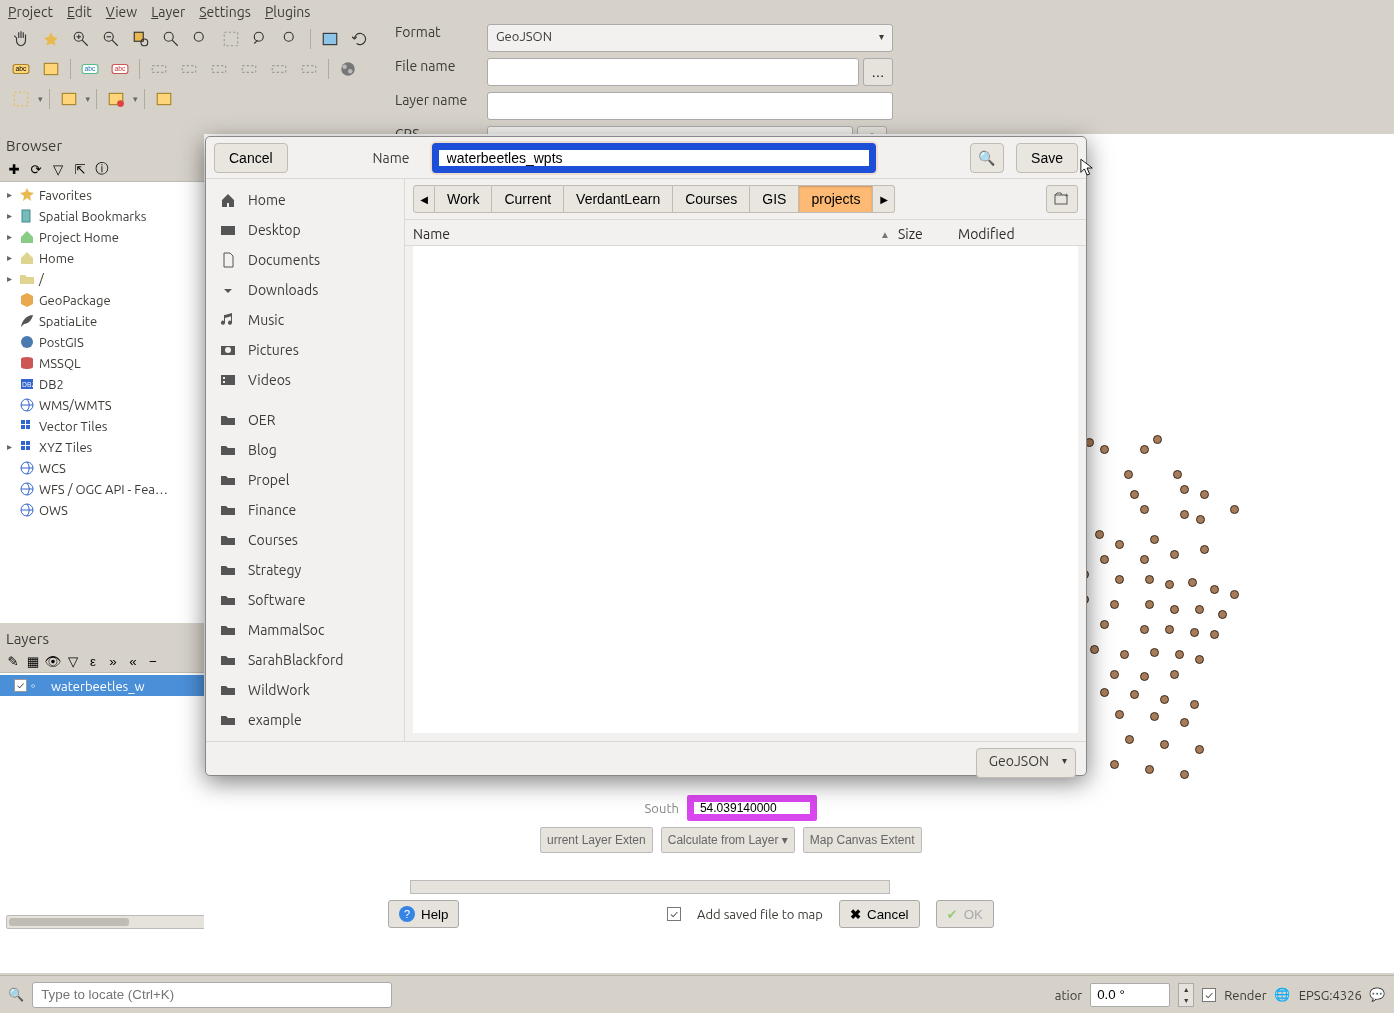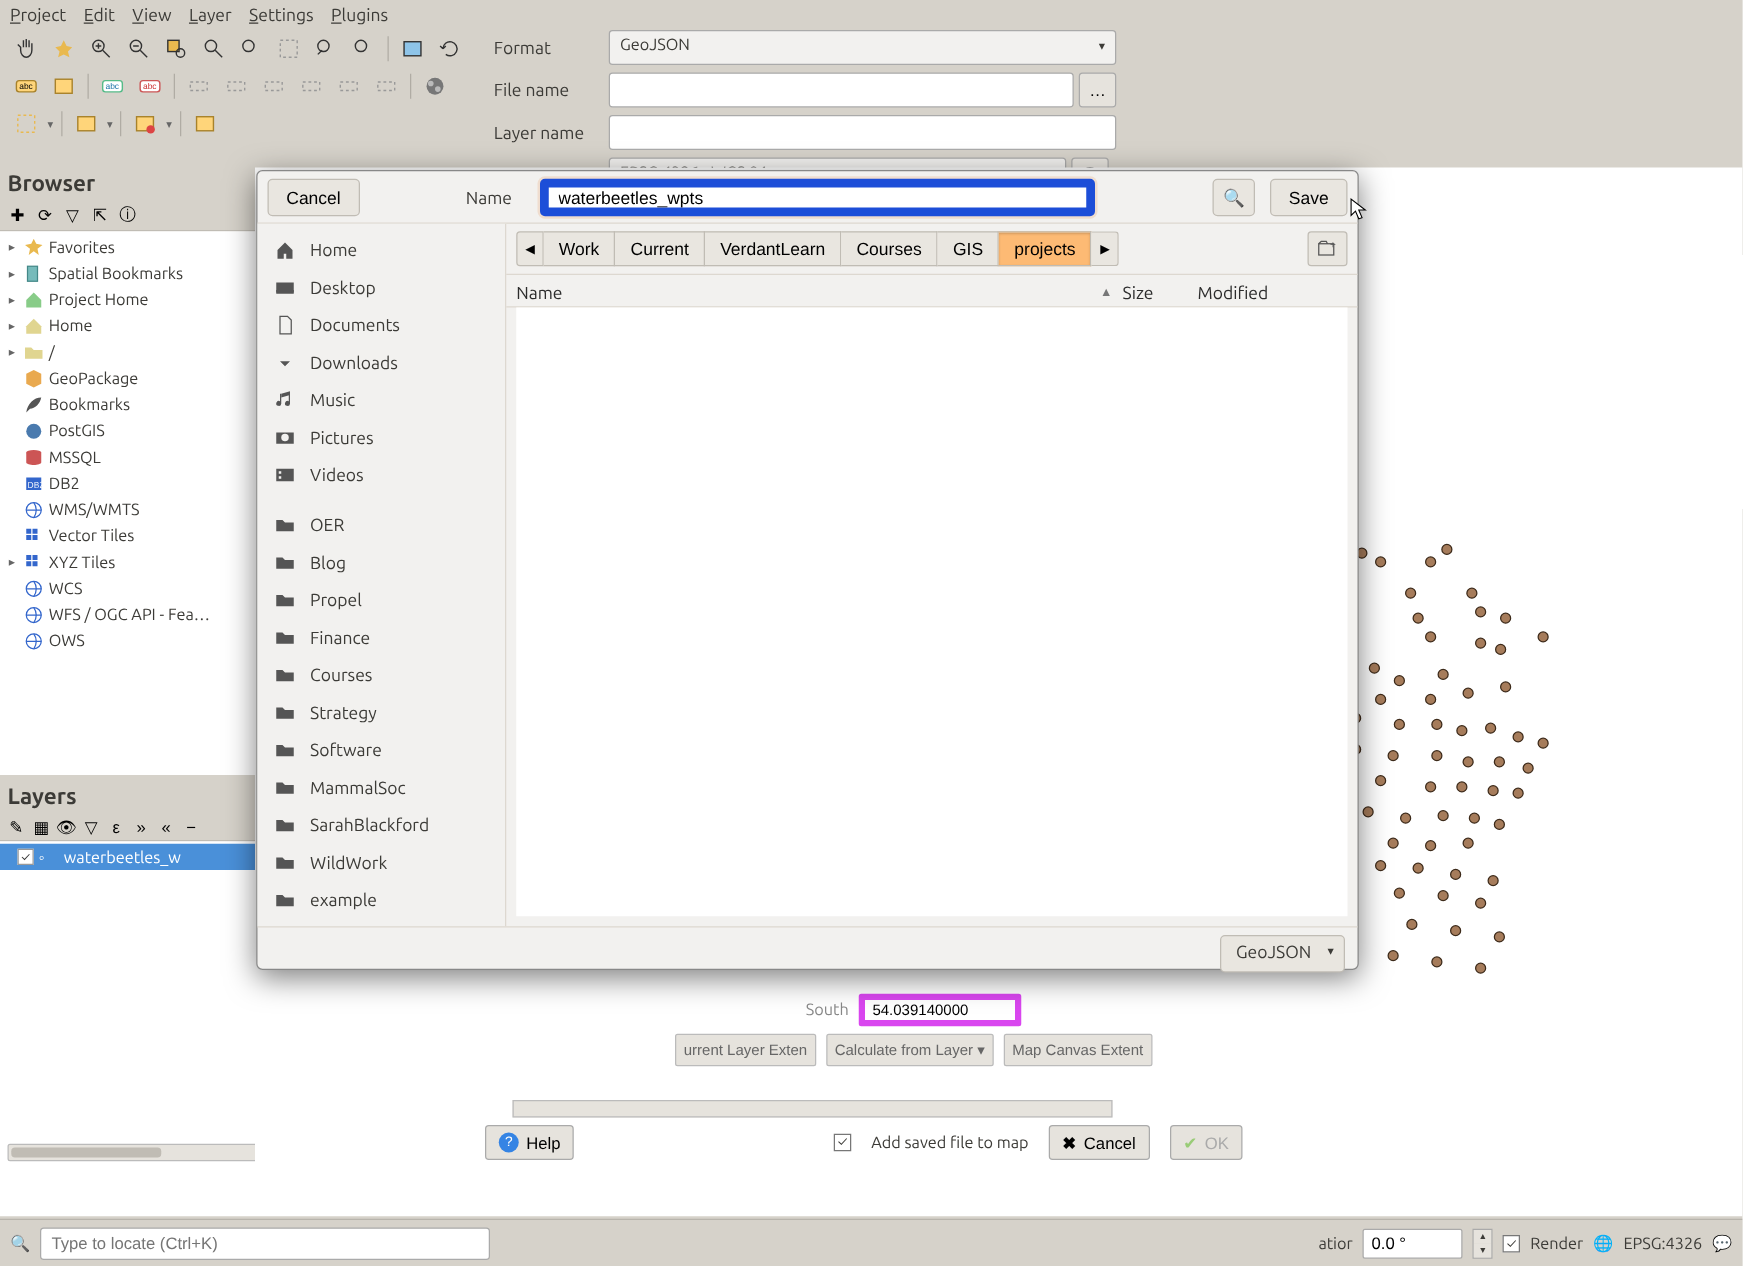--- a/index.html
+++ b/index.html
@@ -10,47 +10,47 @@
 .menubar span u { text-decoration: underline; }
 
 
 .toolbar-row { display: flex; padding: 2px 8px; gap: 4px; align-items: center; }
 .tool-btn { width: 26px; height: 26px; border: none; background: transparent; display: flex; align-items: center; justify-content: center; border-radius: 3px; }
 .tool-btn svg { width: 18px; height: 18px; }
 .sep { width: 1px; height: 20px; background: #b0aca4; margin: 0 2px; }
 
 
 .left-panel { position: absolute; left: 0; top: 134px; width: 204px; bottom: 40px; background: #d6d2ca; display: flex; flex-direction: column; }
-.panel-title { padding: 3px 6px; background: #d6d2ca; font-size: 18px; font-weight: bold; }
+.panel-title { padding: 3px 6px; background: #d6d2ca; font-size: 15px; }
 .panel-toolbar { display: flex; padding: 2px 4px; gap: 2px; border-bottom: 1px solid #c0bcb4; }
 .tree { background: #fff; flex: 1; overflow: auto; font-size: 13px; padding-top: 2px; }
 .tree-item { display: flex; align-items: center; padding: 1px 4px; gap: 4px; white-space: nowrap; height: 21px; }
 .tree-item .expander { width: 11px; display: inline-block; text-align: center; color: #666; font-size: 10px; }
 .tree-item .icon { width: 16px; height: 16px; display: inline-block; flex-shrink: 0; }
 
 .layers-panel .tree-item.selected { background: #4a90d9; color: #fff; }
 .chk { width: 13px; height: 13px; border: 1px solid #999; background: #fff; display: inline-flex; align-items: center; justify-content: center; font-size: 10px; color: #333; margin-left: 10px; }
 
 
 .bg-form { position: absolute; left: 395px; top: 24px; width: 498px; }
-.bg-row { display: flex; align-items: center; margin-bottom: 6px; }
+.bg-row { display: flex; margin-bottom: 6px; }
 .bg-row label { width: 92px; font-size: 14px; }
 .fake-select { flex: 1; height: 28px; border: 1px solid #aaa; background: #f2f1ef; border-radius: 3px; padding: 4px 24px 4px 8px; position: relative; }
 .fake-select::after { content: "▾"; position: absolute; right: 8px; top: 6px; font-size: 10px; }
 .fake-input { flex: 1; height: 28px; border: 1px solid #aaa; background: #fff; border-radius: 3px; padding: 4px 8px; }
 .sq-btn { width: 30px; height: 28px; border: 1px solid #aaa; border-radius: 3px; margin-left: 4px; background: #e6e3dd; display: flex; align-items: center; justify-content: center; }
 
 
 .map-canvas { position: absolute; left: 204px; top: 134px; right: 0; bottom: 40px; background: #fff; }
 .dot { position: absolute; width: 9px; height: 9px; border-radius: 50%; background: #a67c5b; border: 1px solid #3c2a1a; }
 
 
 .extent-bar { position: absolute; left: 420px; top: 795px; display: flex; flex-direction: column; gap: 6px; align-items: center; }
 .extent-row { display: flex; gap: 8px; align-items: center; color: #888; }
-.extent-in { width: 130px; height: 26px; border: 5px solid #d946ef; background: #fff; border-radius: 2px; padding: 4px 6px; font-size: 12px; }
+.extent-in { width: 130px; height: 26px; border: 7px solid #d946ef; background: #fff; border-radius: 2px; padding: 4px 6px; font-size: 12px; }
 .ext-btn { height: 26px; border: 1px solid #bbb; background: #e6e3dd; padding: 4px 6px; font-size: 12px; color: #666; border-radius: 2px; }
 
 
 .bottom-bar { position: absolute; left: 388px; top: 900px; right: 400px; height: 28px; display: flex; align-items: center; gap: 16px; }
 .help-btn { height: 28px; border: 1px solid #aaa; background: #e6e3dd; padding: 4px 10px; border-radius: 3px; display: flex; align-items: center; gap: 6px; }
 .help-btn .q { background: #3584e4; color: #fff; border-radius: 50%; width: 16px; height: 16px; font-size: 11px; display: flex; align-items: center; justify-content: center; }
 .cb { width: 14px; height: 14px; border: 1px solid #777; display: inline-flex; align-items: center; justify-content: center; font-size: 11px; background: #fff; }
 
 
 .statusbar { position: absolute; left: 0; right: 0; bottom: 0; height: 38px; background: #d6d2ca; border-top: 1px solid #b8b4ac; display: flex; align-items: center; padding: 4px 8px; gap: 8px; font-size: 13px; }
@@ -347,21 +347,21 @@
         <span class="icon"><svg viewBox="0 0 16 16">
             <path fill="#e9a94f" d="M2 4l6-3 6 3v8l-6 3-6-3z"></path>
           </svg></span>
         <span>GeoPackage</span>
       </div>
       <div class="tree-item">
         <span class="expander"></span>
         <span class="icon"><svg viewBox="0 0 16 16">
             <path fill="#555" d="M14 2C8 2 3 7 2 14l3-3c4 0 8-4 9-9z"></path>
           </svg></span>
-        <span>Bookmarks</span>
+        <span>SpatiaLite</span>
       </div>
       <div class="tree-item">
         <span class="expander"></span>
         <span class="icon"><svg viewBox="0 0 16 16">
             <circle cx="8" cy="8" r="6" fill="#4a7aae"></circle>
           </svg></span>
         <span>PostGIS</span>
       </div>
       <div class="tree-item">
         <span class="expander"></span>

